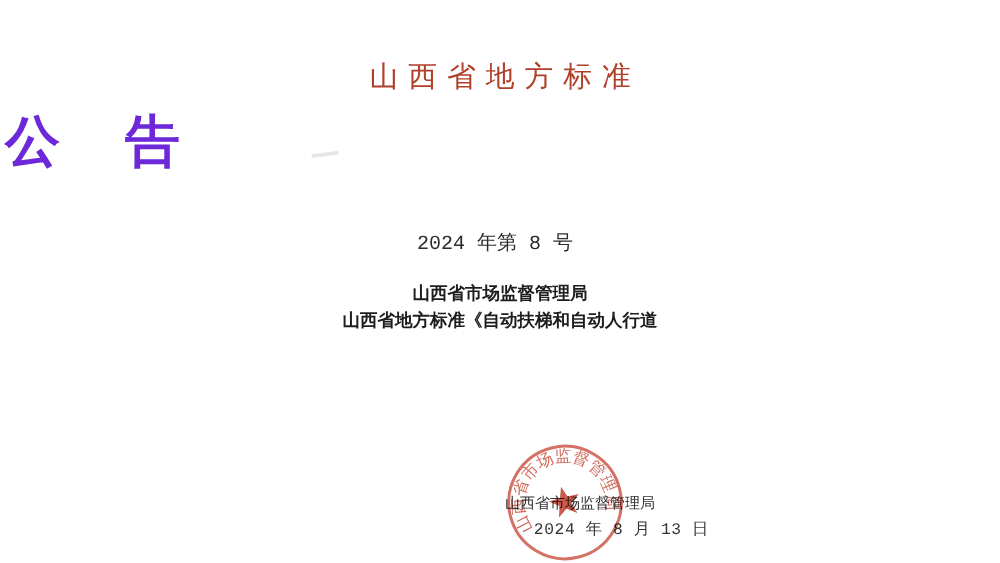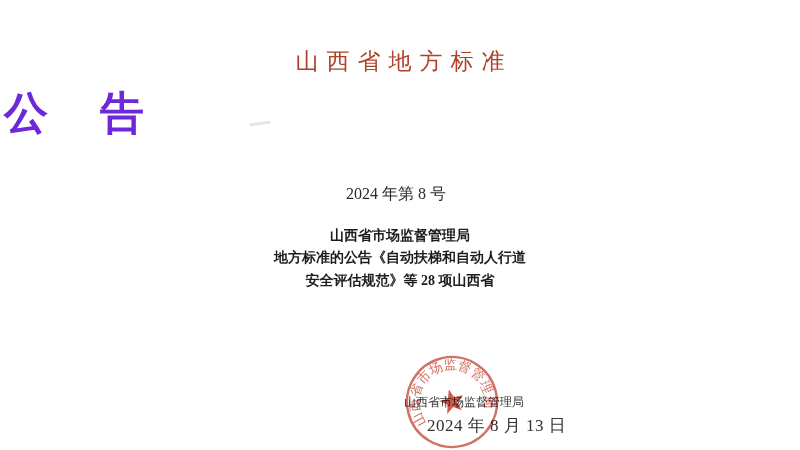--- a/index.html
+++ b/index.html
@@ -1,21 +1,21 @@
 <!DOCTYPE html>
 <html><head>
 <meta charset="utf-8">
 <style>
   html,body{margin:0;padding:0;}
   .page{
     position:relative;
     width:676px;height:450px;
     background:#ffffff;
     overflow:hidden;
-    font-family:Liberation Serif, serif;
+    font-family:Liberation Mono, monospace;
   }
   .masthead-standard{
     position:absolute;top:46px;left:0;width:800px;
     text-align:center;
     font-size:23px;
     letter-spacing:8px;
     padding-left:8px;
     box-sizing:border-box;
     color:#b0402a;
     font-weight:500;
@@ -55,21 +55,21 @@
     color:#3a3a3a;
   }
   .signoff-agency{
     position:absolute;top:394px;left:404px;
     font-size:12px;
     color:#333333;
     white-space:nowrap;
   }
   .signoff-date{
     position:absolute;top:414px;left:427px;
-    font-size:17px;
+    font-size:13px;
     letter-spacing:.5px;
     color:#333333;
     white-space:nowrap;
   }
   .official-seal{
     position:absolute;top:352px;left:388px;
     mix-blend-mode:multiply;
     opacity:.92;
   }
   .scan-smudge{
@@ -87,22 +87,21 @@
 <div class="page">
 
   <div class="masthead-standard">山西省地方标准</div>
 
   <div class="masthead-announcement">公　告</div>
 
   <div class="doc-number">2024 年第 8 号</div>
 
   <div class="doc-title">
     <div>山西省市场监督管理局</div>
-    <div>地方标准的公告《自动扶梯和自动人行道</div>
-    <div>安全评估规范》等 28 项山西省</div>
+    <div>山西省地方标准《自动扶梯和自动人行道</div>
   </div>
 
 
   <div class="signoff-agency">山西省市场监督管理局</div>
 
   <div class="signoff-date">2024 年 8 月 13 日</div>
 
   <svg class="official-seal" width="132" height="98" viewBox="0 0 132 98">
     <g transform="rotate(-14 64 50)">
       <circle cx="64" cy="50" r="45" fill="none" stroke="#c23a27" stroke-width="2.4" opacity="0.78"></circle>

